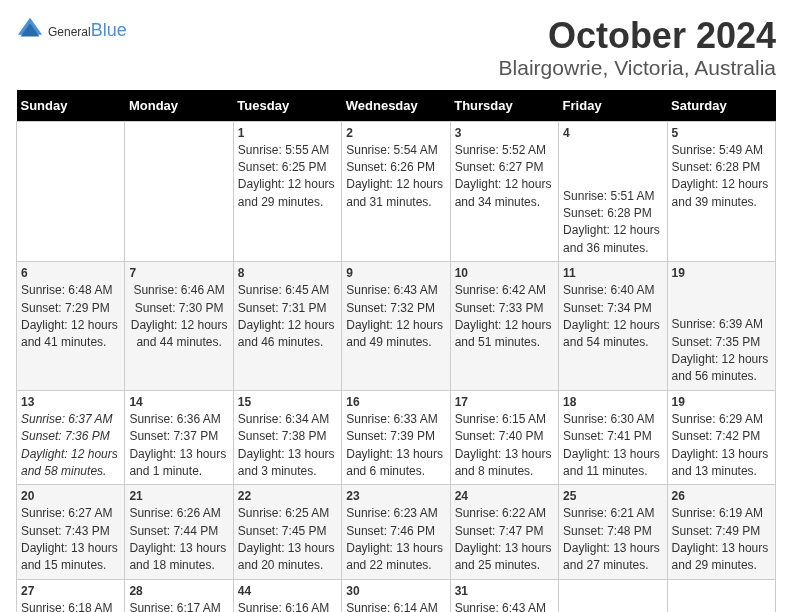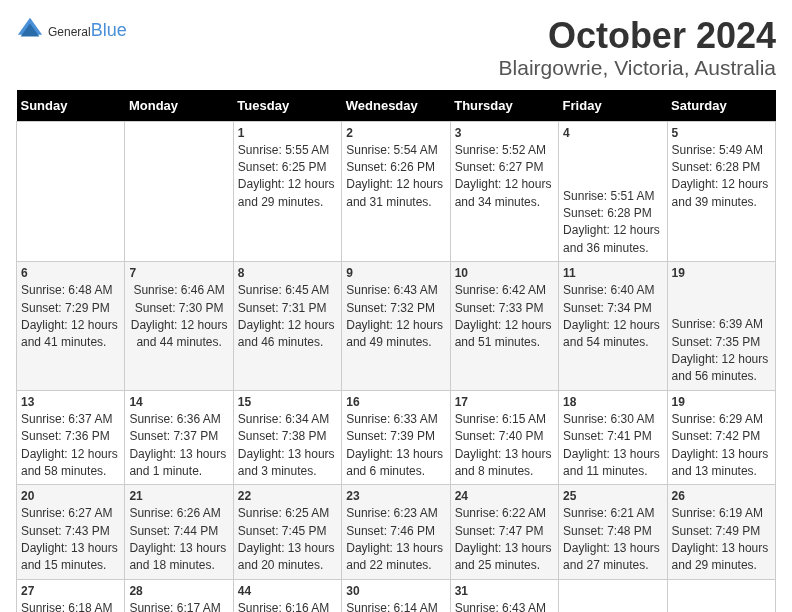--- a/index.html
+++ b/index.html
@@ -193,21 +193,21 @@
         <td>
           <span class="day-number">19</span>
           <div class="day-info" style="white-space: pre-line; margin-top: 36px;">Sunrise: 6:39 AM
 Sunset: 7:35 PM
 Daylight: 12 hours and 56 minutes.</div>
         </td>
       </tr>
       <tr>
         <td>
           <span class="day-number">13</span>
-          <div class="day-info" style="white-space: pre-line;">Sunrise: 6:37 AM
+          <div class="day-info" style="white-space: pre-line; font-style: italic;">Sunrise: 6:37 AM
 Sunset: 7:36 PM
 Daylight: 12 hours and 58 minutes.</div>
         </td>
         <td>
           <span class="day-number">14</span>
           <div class="day-info" style="white-space: pre-line;">Sunrise: 6:36 AM
 Sunset: 7:37 PM
 Daylight: 13 hours and 1 minute.</div>
         </td>
         <td>

